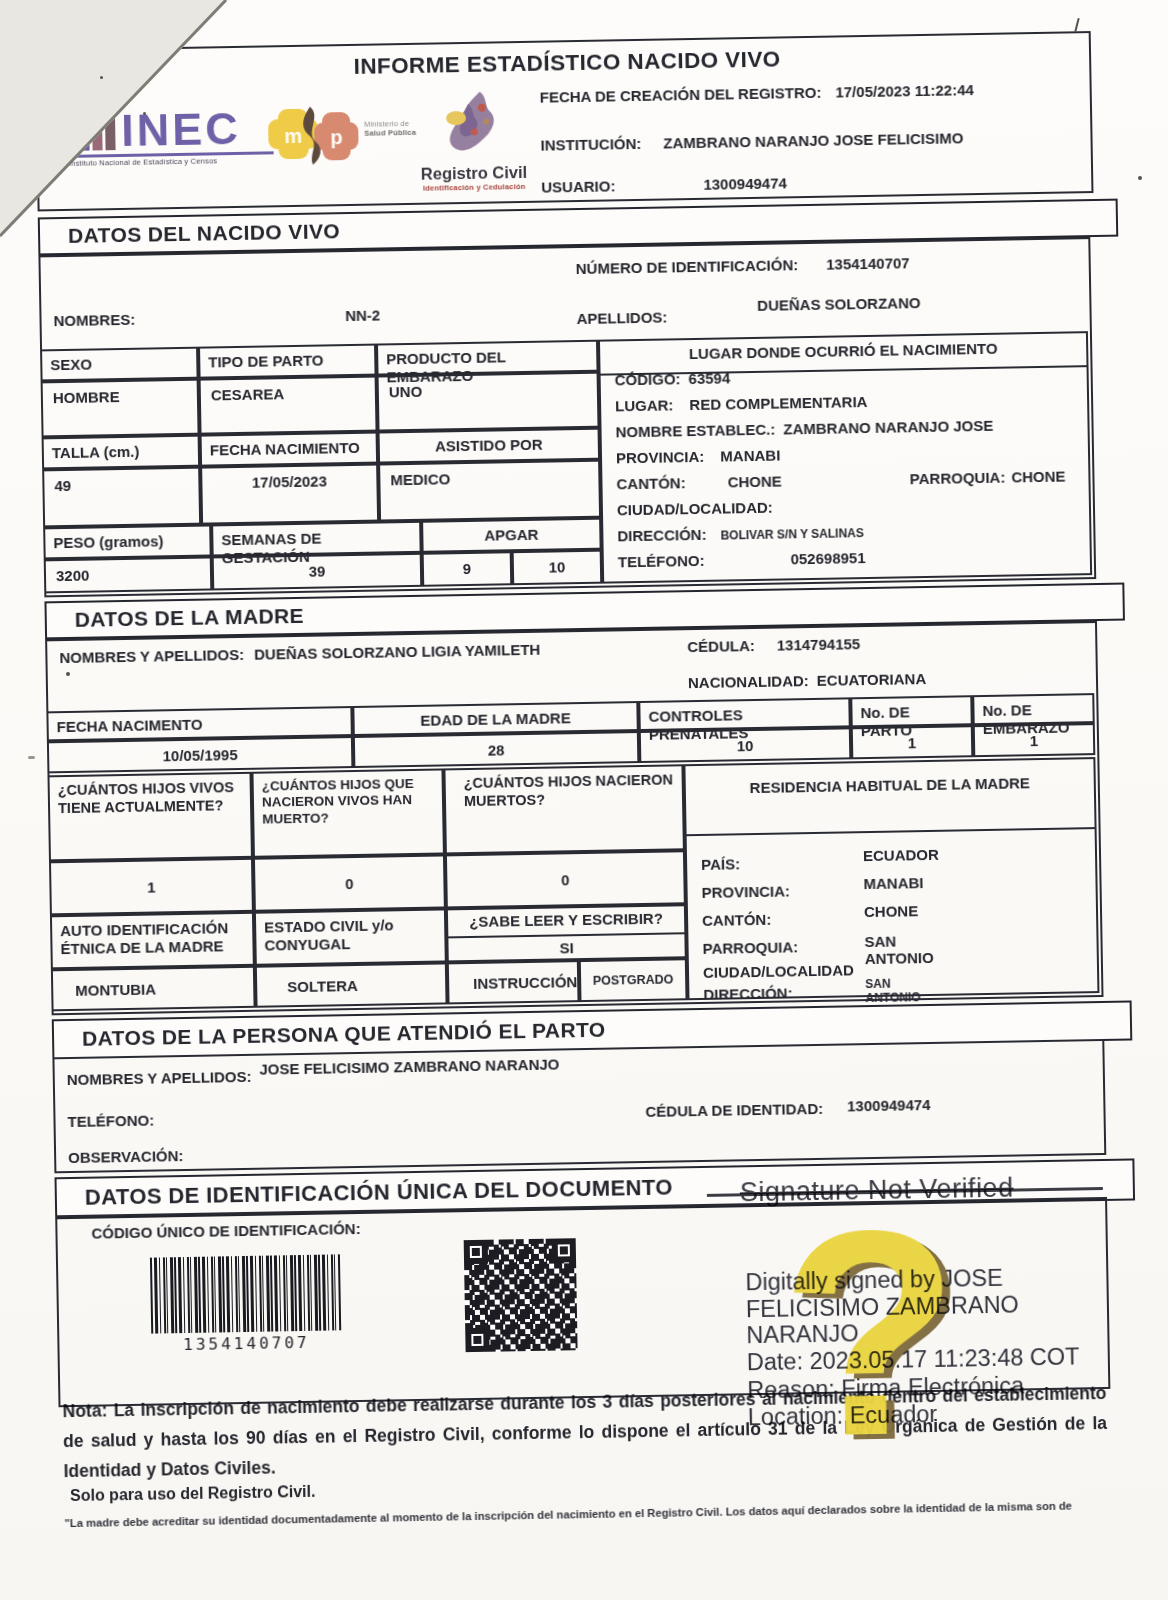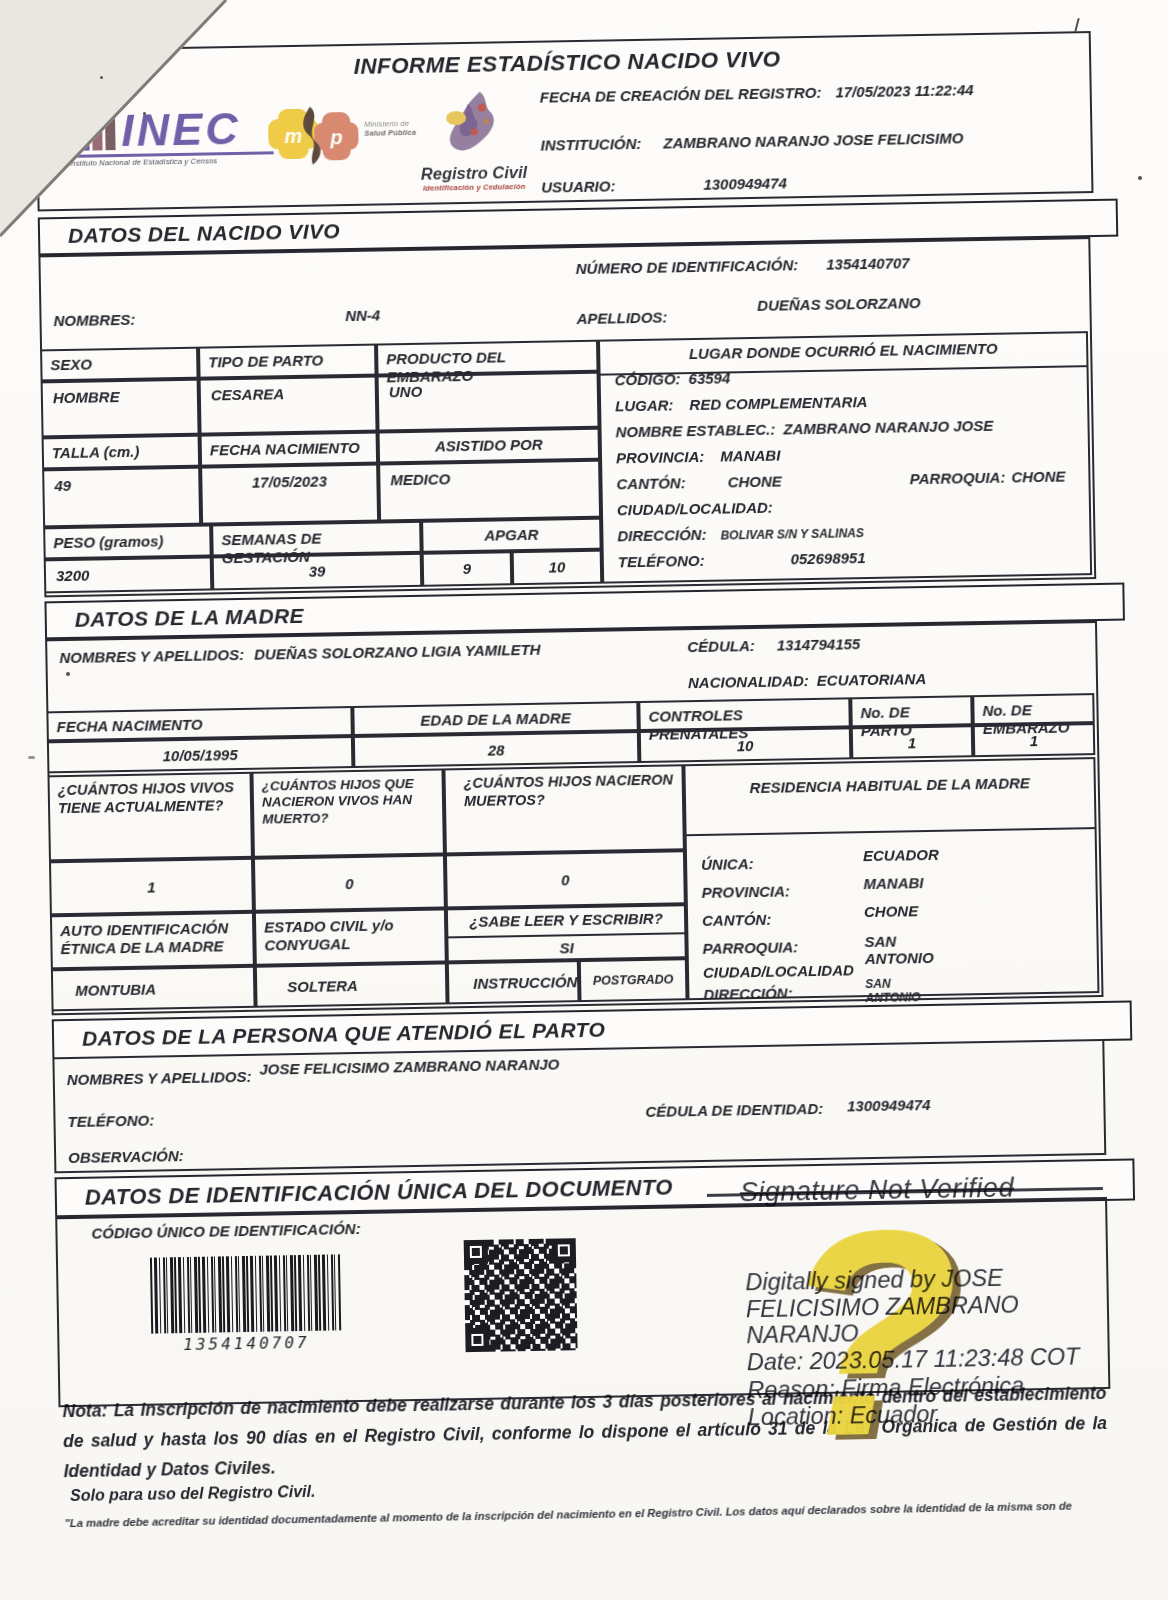--- a/index.html
+++ b/index.html
@@ -1,18 +1,18 @@
 <!DOCTYPE html>
 <html><head>
 <meta charset="utf-8">
 <style>
   html,body{margin:0;padding:0;}
   body{width:1168px;height:1600px;overflow:hidden;background:#fcfbf8;
        font-family:"Liberation Sans",sans-serif;color:#26262e;}
-  .paper{position:relative;width:1168px;height:1600px;background:linear-gradient(178deg,#fdfcfa 0%,#faf9f6 60%,#f7f6f2 100%);font-style:italic;}
+  .paper{position:relative;width:1168px;height:1600px;background:linear-gradient(178deg,#fdfcfa 0%,#faf9f6 60%,#f7f6f2 100%);}
   .tilt{position:absolute;inset:0;transform:rotate(-1deg);transform-origin:584px 800px;filter:blur(0.3px);}
   .abs{position:absolute;}
   .box{position:absolute;border:2.4px solid #2a2a33;}
   .bar{position:absolute;border:2.6px solid #25252e;display:flex;align-items:center;padding-left:28px;
        font-size:21px;font-weight:bold;letter-spacing:.4px;background:#fdfcfa;}
   .cell{position:absolute;border:2px solid #2a2a33;box-sizing:border-box;}
   .hcell{font-weight:bold;font-size:15px;padding:5px 8px;line-height:1.22;}
   .vcell{font-size:15px;font-weight:bold;display:flex;align-items:flex-start;padding:6px 10px;}
   .vcell.center{justify-content:center;}
   .lbl{font-weight:bold;font-size:15px;}
@@ -107,21 +107,21 @@
     <span>DATOS DEL NACIDO VIVO</span>
   </div>
   <div class="box" style="left:48px;top:246px;width:1048px;height:338px;"></div>
 
   <div class="line" style="left:585px;top:260px;">
     <span class="lbl">NÚMERO DE IDENTIFICACIÓN:</span>
     <span class="val" style="margin-left:28px;">1354140707</span>
   </div>
   <div class="line" style="left:62px;top:303px;">
     <span class="lbl">NOMBRES:</span>
-    <span class="val" style="margin-left:210px;">NN-4</span>
+    <span class="val" style="margin-left:210px;">NN-2</span>
   </div>
   <div class="line" style="left:585px;top:310px;">
     <span class="lbl">APELLIDOS:</span>
     <span class="val" style="margin-left:90px;position:relative;top:-10px;">DUEÑAS SOLORZANO</span>
   </div>
 
   <div class="cell hcell" style="left:48px;top:340px;width:158px;height:32px;">SEXO</div>
   <div class="cell hcell" style="left:206px;top:340px;width:178px;height:32px;">TIPO DE PARTO</div>
   <div class="cell hcell" style="left:384px;top:340px;width:222px;height:32px;">PRODUCTO DEL EMBARAZO</div>
 
@@ -227,21 +227,21 @@
   </div>
   <div class="cell vcell" style="left:48px;top:960px;width:204px;height:42px;align-items:center;padding-left:22px;">MONTUBIA</div>
   <div class="cell vcell" style="left:252px;top:960px;width:192px;height:42px;align-items:center;padding-left:30px;">SOLTERA</div>
   <div class="cell vcell" style="left:444px;top:960px;width:132px;height:42px;align-items:center;padding-left:24px;">INSTRUCCIÓN</div>
   <div class="cell vcell" style="left:576px;top:960px;width:108px;height:42px;align-items:center;font-size:12.5px;justify-content:center;">POSTGRADO</div>
 
   <div class="cell" style="left:684px;top:766px;width:412px;height:236px;">
     <div style="font-weight:bold;font-size:15px;text-align:center;padding-top:14px;height:70px;box-sizing:border-box;border-bottom:2px solid #2a2a33;">RESIDENCIA HABITUAL DE LA MADRE</div>
   </div>
   <div class="line" style="left:700px;top:858px;">
-        <span class="lbl">ÚNICA:</span>
+        <span class="lbl">PAÍS:</span>
         <span class="val" style="position:absolute;left:162px;top:-6px;">ECUADOR</span>
       </div>
   <div class="line" style="left:700px;top:886px;">
         <span class="lbl">PROVINCIA:</span>
         <span class="val" style="position:absolute;left:162px;top:-6px;">MANABI</span>
       </div>
   <div class="line" style="left:700px;top:914px;">
         <span class="lbl">CANTÓN:</span>
         <span class="val" style="position:absolute;left:162px;top:-6px;">CHONE</span>
       </div>

